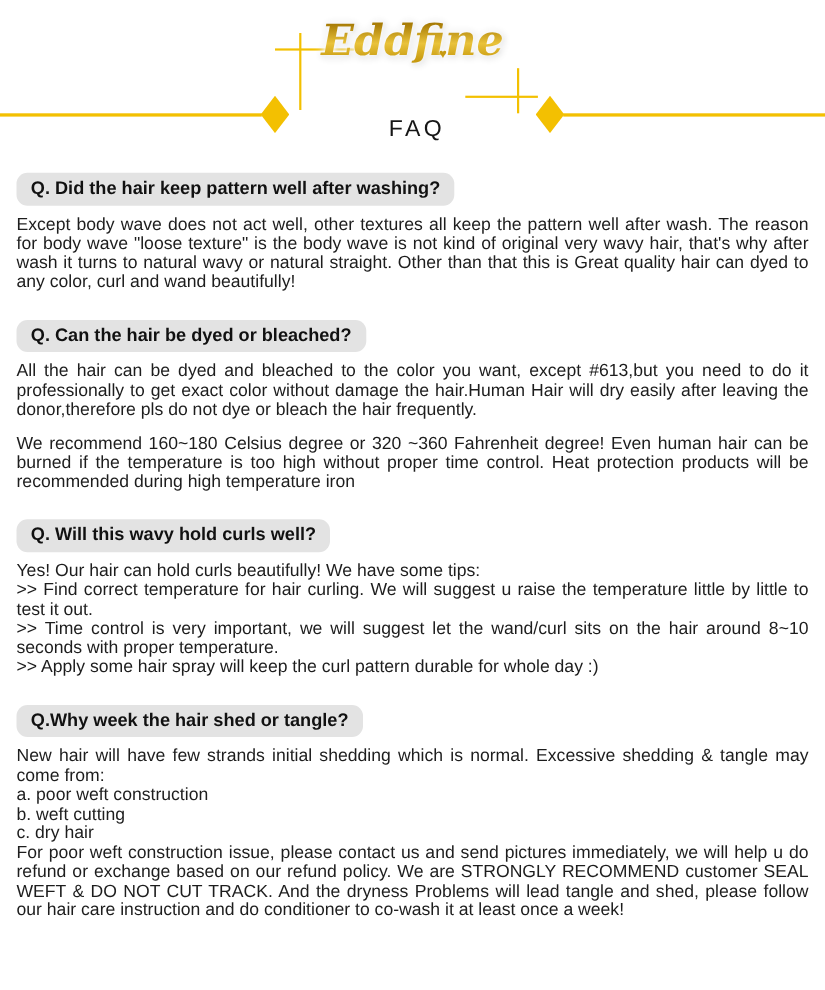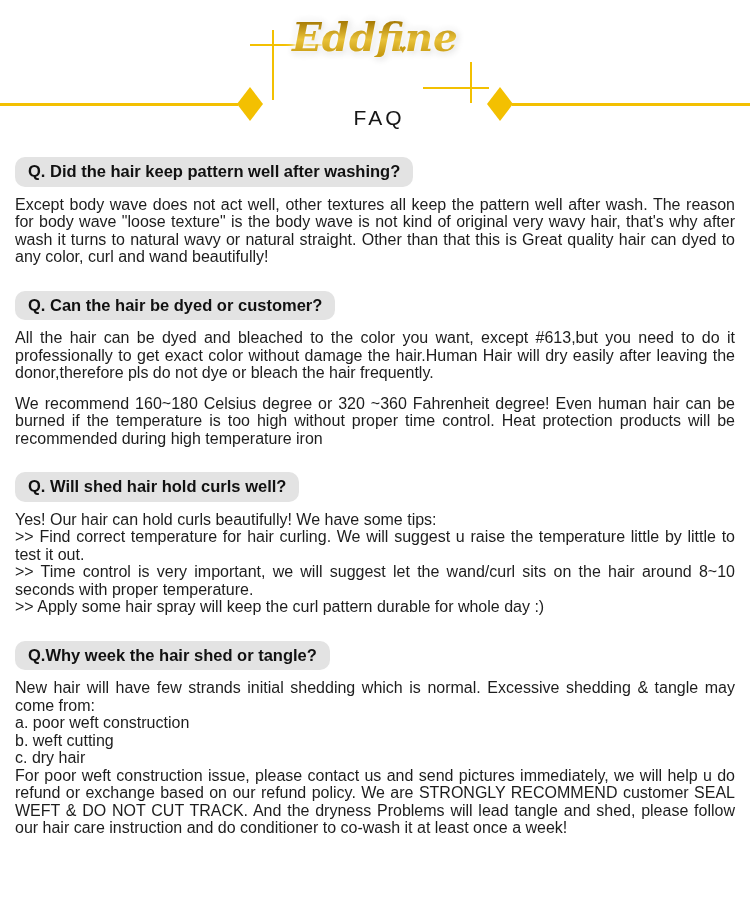--- a/index.html
+++ b/index.html
@@ -70,30 +70,30 @@
 </div>
 
 <div class="content">
 
   <div>
     <div class="q-bubble">Q. Did the hair keep pattern well after washing?</div>
     <p class="answer">Except body wave does not act well, other textures all keep the pattern well after wash. The reason for body wave "loose texture" is the body wave is not kind of original very wavy hair, that's why after wash it turns to natural wavy or natural straight. Other than that this is Great quality hair can dyed to any color, curl and wand beautifully!</p>
   </div>
 
   <div>
-    <div class="q-bubble">Q. Can the hair be dyed or customer?</div>
+    <div class="q-bubble">Q. Can the hair be dyed or bleached?</div>
     <p class="answer">All the hair can be dyed and bleached to the color you want, except #613,but you need to do it professionally to get exact color without damage the hair.Human Hair will dry easily after leaving the donor,therefore pls do not dye or bleach the hair frequently.</p>
   </div>
 
   <div>
     <p class="answer">We recommend 160~180 Celsius degree or 320 ~360 Fahrenheit degree! Even human hair can be burned if the temperature is too high without proper time control. Heat protection products will be recommended during high temperature iron</p>
   </div>
 
   <div>
-    <div class="q-bubble">Q. Will shed hair hold curls well?</div>
+    <div class="q-bubble">Q. Will this wavy hold curls well?</div>
     <p class="answer">Yes! Our hair can hold curls beautifully! We have some tips:
 &gt;&gt; Find correct temperature for hair curling. We will suggest u raise the temperature little by little to test it out.
 &gt;&gt; Time control is very important, we will suggest let the wand/curl sits on the hair around 8~10 seconds with proper temperature.
 &gt;&gt; Apply some hair spray will keep the curl pattern durable for whole day :)</p>
   </div>
 
   <div>
     <div class="q-bubble">Q.Why week the hair shed or tangle?</div>
     <p class="answer">New hair will have few strands initial shedding which is normal. Excessive shedding &amp; tangle may come from:
 a. poor weft construction

